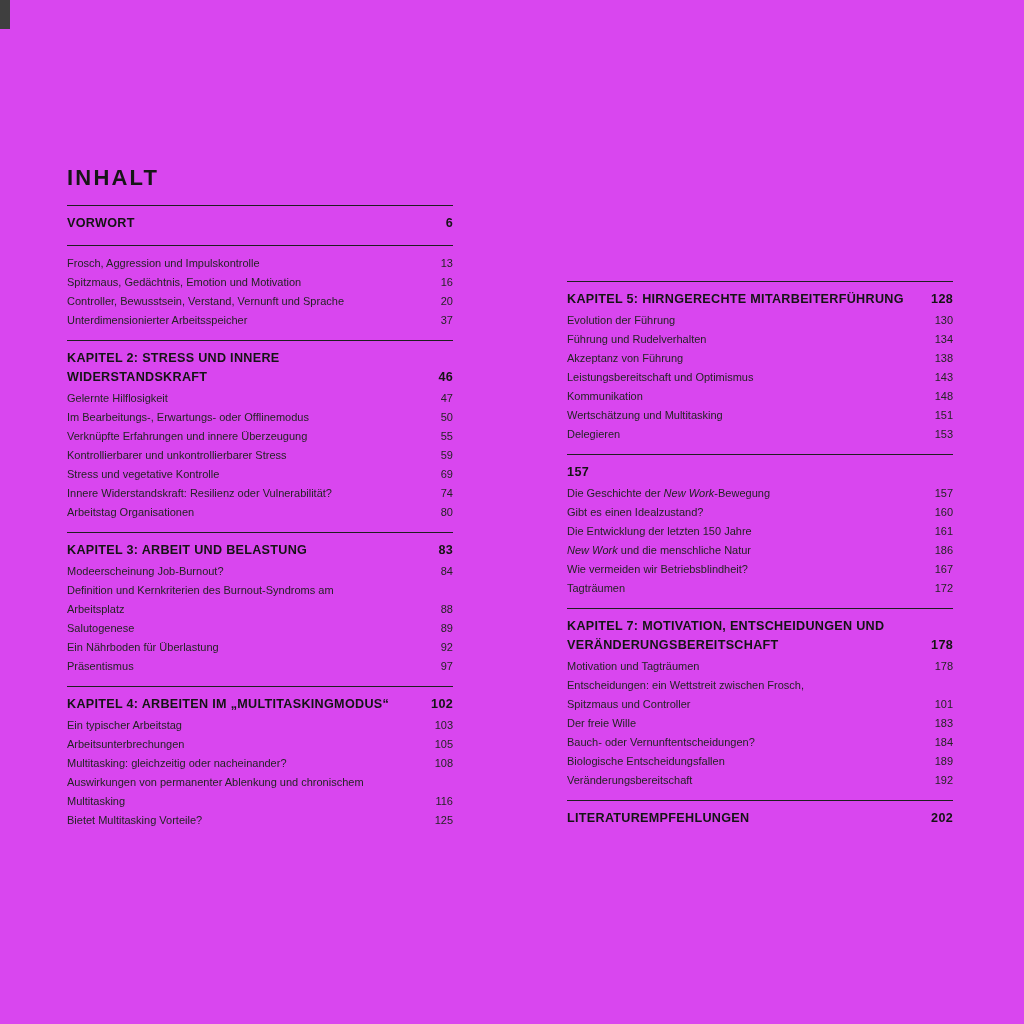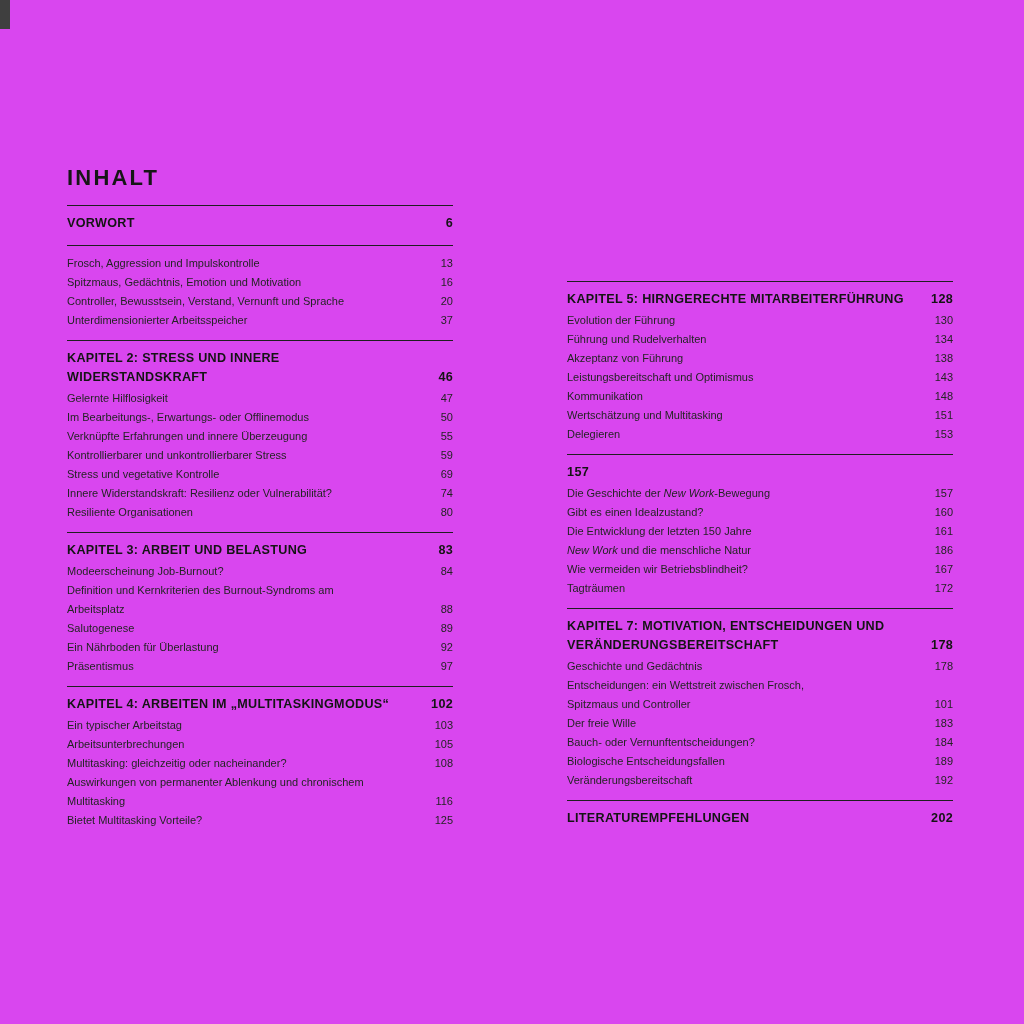--- a/index.html
+++ b/index.html
@@ -124,21 +124,21 @@
             </div>
             <div class="row">
               <div class="label">Stress und vegetative Kontrolle</div>
               <div class="page-num">69</div>
             </div>
             <div class="row">
               <div class="label">Innere Widerstandskraft: Resilienz oder Vulnerabilität?</div>
               <div class="page-num">74</div>
             </div>
             <div class="row">
-              <div class="label">Resiliente Organisationen</div>
+              <div class="label">Arbeitstag Organisationen</div>
               <div class="page-num">80</div>
             </div>
           </section>
           <section class="toc-section">
             <div class="row heading-row">
               <div class="label">KAPITEL 3: ARBEIT UND BELASTUNG</div>
               <div class="page-num">83</div>
             </div>
             <div class="row">
               <div class="label">Modeerscheinung Job-Burnout?</div>
@@ -253,21 +253,21 @@
               <div class="page-num">172</div>
             </div>
           </section>
           <section class="toc-section">
             <div class="row heading-row">
               <div class="label">KAPITEL 7: MOTIVATION, ENTSCHEIDUNGEN UND
 VERÄNDERUNGSBEREITSCHAFT</div>
               <div class="page-num">178</div>
             </div>
             <div class="row">
-              <div class="label">Geschichte und Gedächtnis</div>
+              <div class="label">Motivation und Tagträumen</div>
               <div class="page-num">178</div>
             </div>
             <div class="row">
               <div class="label">Entscheidungen: ein Wettstreit zwischen Frosch,
 Spitzmaus und Controller</div>
               <div class="page-num">101</div>
             </div>
             <div class="row">
               <div class="label">Der freie Wille</div>
               <div class="page-num">183</div>

